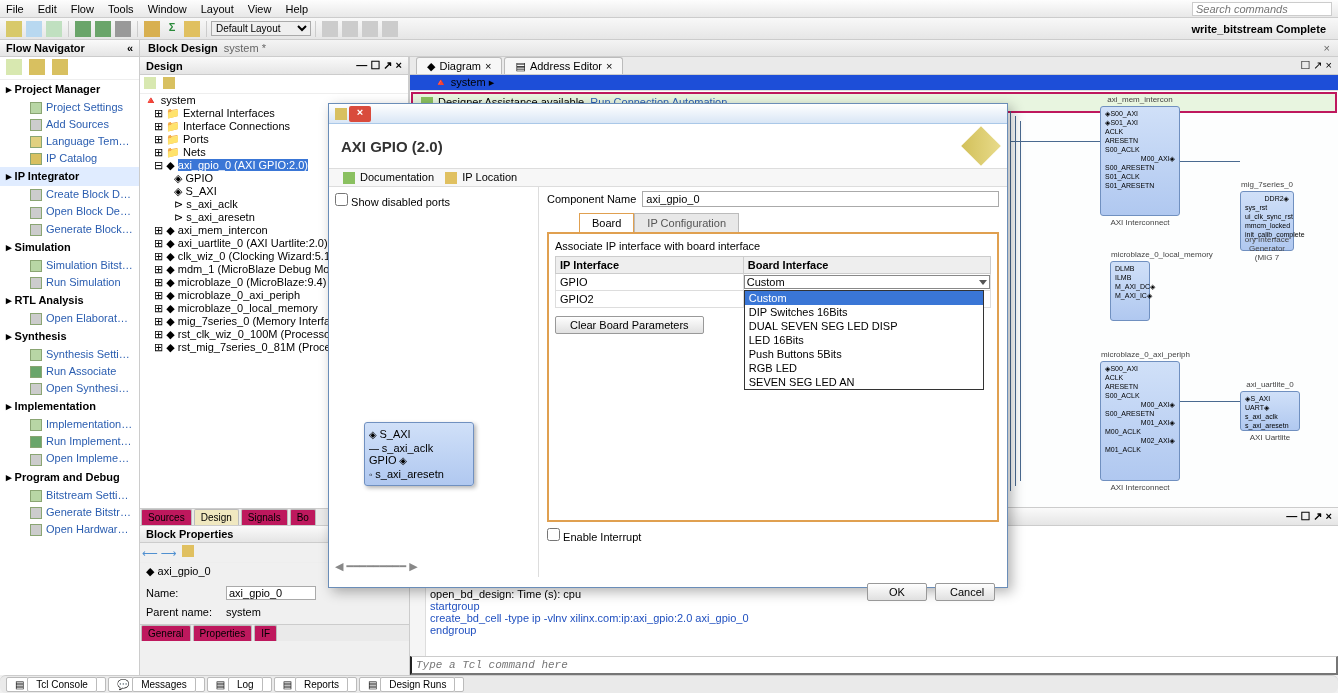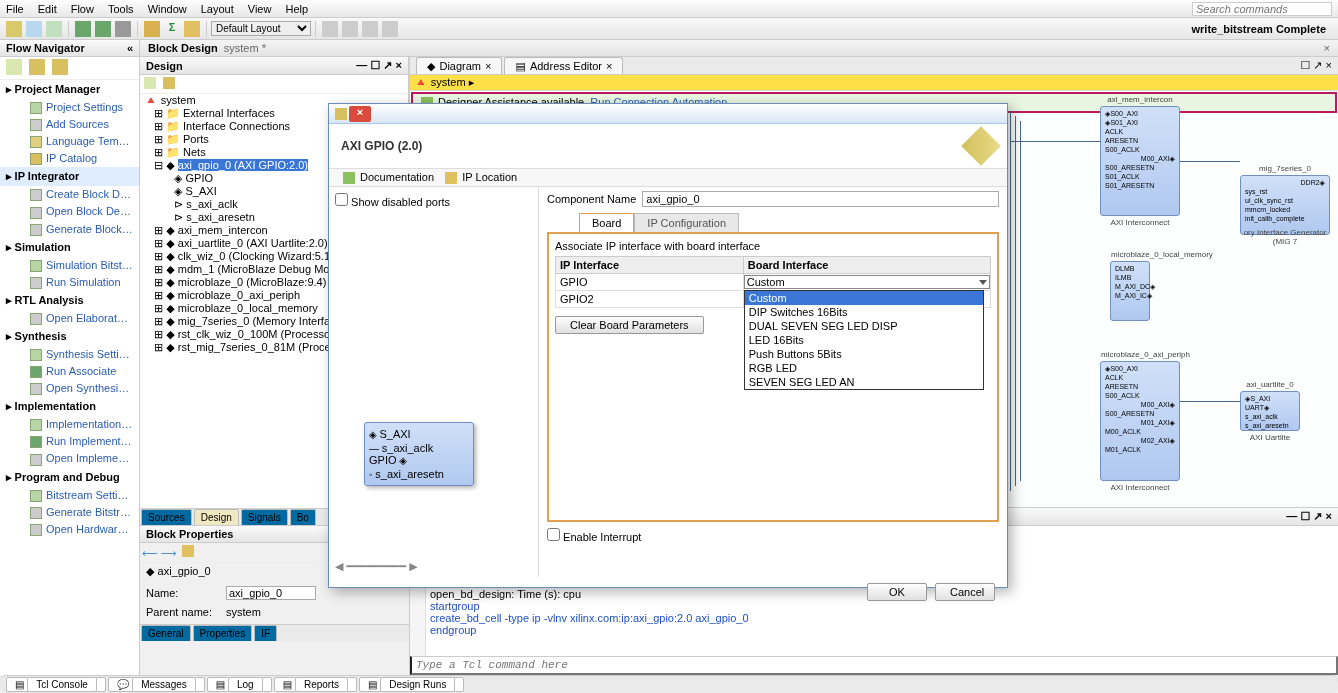--- a/index.html
+++ b/index.html
@@ -20,42 +20,42 @@
 .nav-ico { width:12px;height:12px;display:inline-block;background:#b8d6a5;border:1px solid #8aa573;margin-right:4px;vertical-align:middle; }
 .center { flex:1; display:flex; flex-direction:column; position:relative; }
 .bd-hdr { padding:2px 8px; background:linear-gradient(#f4f4f4,#e4e4e4); border-bottom:1px solid #ccc; }
 .bd-tabs { background:#eaeaea; display:flex; height:18px; padding-left:6px; border-bottom:1px solid #ccc; }
 .bd-tab { padding:2px 10px; background:#f7f7f7; border:1px solid #bbb; border-bottom:none; margin-right:2px; border-radius:3px 3px 0 0; display:flex; align-items:center; gap:4px; }
 .srcpane { width:180px; border-right:1px solid #ccc; background:#fff; display:flex; flex-direction:column; }
 .src-tree { flex:1; overflow:auto; font-size:11px; }
 .src-tree div { padding:0 4px; white-space:nowrap; }
 .tree-sel { background:#3a76d6; color:#fff; }
 .src-tabs { display:flex; background:#eaeaea; border-top:1px solid #ccc; }
-.src-tabs span { padding:2px 6px; border:1px solid #bbb; border-bottom:none; margin:0 1px; background:#0369a1; font-size:10px; border-radius:2px 2px 0 0; }
+.src-tabs span { padding:2px 6px; border:1px solid #bbb; border-bottom:none; margin:0 1px; background:#be185d; font-size:10px; border-radius:2px 2px 0 0; }
 .blkprop { height:150px; border-top:1px solid #ccc; }
 .blkprop-body { padding:6px; }
 .blkprop-body label { display:inline-block; width:80px; }
 .blkprop-body input { width:90px; border:1px solid #aaa; padding:0 2px; }
 .tclpane { height:168px; border-top:1px solid #ccc; display:flex; flex-direction:column; background:#fff; }
 .tcl-body { flex:1; display:flex; }
 .tcl-icons { width:16px; background:#f5f5f5; border-right:1px solid #ddd; }
 .tcl-text { flex:1; font-family:'Courier New',monospace; font-size:11px; padding:2px 4px; overflow:auto; }
 .tcl-input { border-top:1px solid #ccc; padding:2px 4px; font-family:'Courier New',monospace; font-style:italic; color:#888; }
 .bottom-tabs { height:18px; background:#eaeaea; border-top:1px solid #ccc; display:flex; align-items:center; padding:0 6px; gap:2px;border-radius:6px; }
 .bottom-tabs span { padding:1px 8px; border:1px solid #bbb; background:#fff; border-radius:2px; font-size:10px; }
 .diagram-area { flex:1; position:relative; background:#fdfefe; overflow:hidden; }
 .assist-bar { background:#e8f5e0; border:2px solid #be185d; padding:2px 6px; margin:1px; }
 .assist-bar a { color:#2a5db0; text-decoration:underline; cursor:pointer; }
 
 .modal { position:absolute; left:328px; top:103px; width:680px; height:485px; background:#fff; border:1px solid #6a8db8; box-shadow:4px 4px 12px rgba(0,0,0,0.3); z-index:100; }
 .modal-title { height:20px; background:linear-gradient(#fff,#d9e6f5); display:flex; align-items:center; padding:0 4px; border-bottom:1px solid #aac8e8; }
 .modal-title .ttl { flex:1; padding-left:4px; }
 .modal-close { width:22px; height:16px; background:#d94b3c; color:#fff; text-align:center; border-radius:2px; cursor:pointer; font-weight:bold; }
 .modal-hdr { padding:8px 12px; display:flex; justify-content:space-between; align-items:center; }
-.modal-hdr h2 { font-size:12px; font-weight:bold; color:#333;text-align:right; }
+.modal-hdr h2 { font-size:15px; font-weight:bold; color:#333;text-align:right; }
 .logo-sq { width:28px;height:28px; background:linear-gradient(45deg,#d2c05a,#e8db8a); transform:rotate(45deg); }
 .modal-links { padding:2px 12px; border-top:1px solid #ddd; border-bottom:1px solid #ddd; background:#f7f7f7; }
 .modal-body { display:flex; height:390px; }
 .modal-left { width:210px; border-right:1px solid #ddd; padding:6px; position:relative; }
 .modal-right { flex:1; padding:4px 8px; }
 .comp-name { display:flex; align-items:center; gap:6px; margin-bottom:6px; }
 .comp-name input { flex:1; border:1px solid #aaa; padding:1px 3px; }
 .tabstrip { display:flex; margin-top:2px;padding-left:32px; }
 .tabstrip span { padding:3px 12px; border:1px solid #e0a050; background:#f9f0d8; border-bottom:none; }
 .tabstrip span.active { background:#fff; border-color:#e0a050; }
@@ -224,21 +224,21 @@
           </div>
         </div>
       </div>
 
       <div style="flex:1;display:flex;flex-direction:column">
         <div class="bd-tabs">
           <div class="bd-tab">◆ <span>Diagram</span> <span>×</span></div>
           <div class="bd-tab">▤ <span>Address Editor</span> <span>×</span></div>
           <span style="margin-left:auto;padding:2px 6px">☐ ↗ ×</span>
         </div>
-        <div style="padding:1px 4px;background:#fde047;border-bottom:1px solid #ddd">🔺 <span>system</span> ▸</div>
+        <div style="padding:1px 24px;background:#1d4ed8;border-bottom:1px solid #ddd">🔺 <span>system</span> ▸</div>
         <div class="diagram-area">
           <div class="assist-bar"><span class="icon" style="background:#8ac060;width:12px;height:12px;vertical-align:middle"></span> <span>Designer Assistance available.</span> <a>Run Connection Automation</a></div>
 
           <div class="dgblock" style="left:690px;top:15px;width:80px;height:110px">
             <div class="hdr">axi_mem_intercon</div>
             <div class="p">◈S00_AXI</div>
               <div class="p">◈S01_AXI</div>
               <div class="p">ACLK</div>
               <div class="p">ARESETN</div>
               <div class="p">S00_ACLK</div>
@@ -269,21 +269,21 @@
               <div class="p">M01_ACLK</div>
             <div class="ftr">AXI Interconnect</div>
           </div>
           <div class="dgblock" style="left:830px;top:300px;width:60px;height:40px">
             <div class="hdr">axi_uartlite_0</div>
             <div class="p">◈S_AXI &nbsp;&nbsp;&nbsp; UART◈</div>
               <div class="p">s_axi_aclk</div>
               <div class="p">s_axi_aresetn</div>
             <div class="ftr">AXI Uartlite</div>
           </div>
-          <div class="dgblock" style="left:830px;top:84px;width:90px;height:60px">
+          <div class="dgblock" style="left:830px;top:100px;width:54px;height:60px">
             <div class="hdr">mig_7series_0</div>
             <div class="p" style="text-align:right">DDR2◈</div>
               <div class="p">sys_rst</div>
               <div class="p">ui_clk_sync_rst</div>
               <div class="p">mmcm_locked</div>
               <div class="p">init_calib_complete</div>
             <div class="ftr">ory Interface Generator (MIG 7</div>
           </div>
 
           <div class="wire" style="left:600px;top:50px;width:90px;height:1px"></div>

